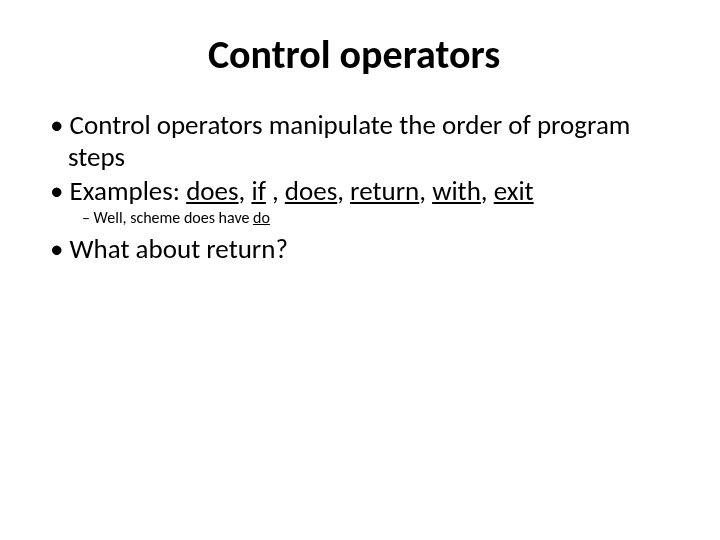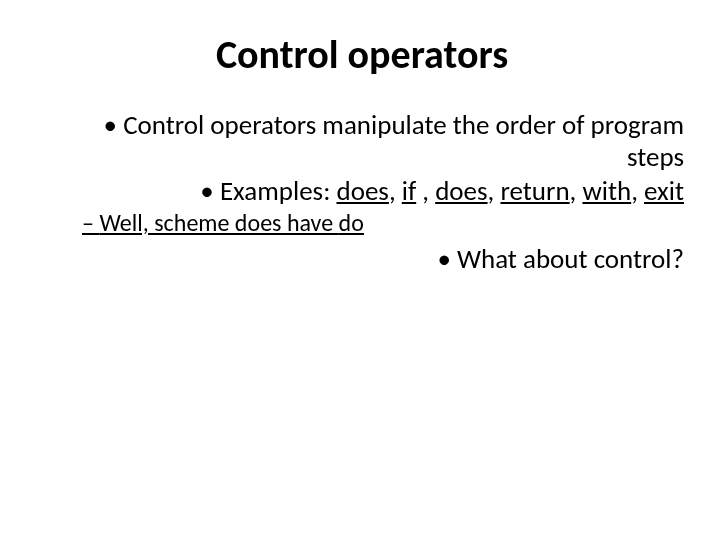--- a/index.html
+++ b/index.html
@@ -8,47 +8,45 @@
     width: 720px;
     height: 540px;
     background: #ffffff;
     font-family: Calibri, "Segoe UI", Arial, sans-serif;
     color: #000000;
   }
   .slide {
     width: 720px;
     height: 540px;
     box-sizing: border-box;
-    padding: 20px 36px 20px 40px;
+    padding: 20px 52px 20px 40px;
   }
   .title {
     text-align: center;
     font-weight: 700;
     font-size: 40px;
     margin: 10px 0 30px 0;
   }
   .body {
     font-size: 27px;
     line-height: 1.18;
   }
   .l1 {
     margin: 0 0 2px 0;
     padding-left: 28px;
     text-indent: -18px;
-    text-align: right;
   }
   .l1::before {
     content: "• ";
   }
   .l2 {
     margin: 2px 0 6px 0;
     padding-left: 60px;
     text-indent: -18px;
-    font-size: 24px;
-    text-decoration: underline;
+    font-size: 16px;
   }
   .l2::before {
     content: "– ";
   }
   .u {
     text-decoration: underline;
   }
 </style>
 </head>
 <body>
@@ -59,16 +57,16 @@
   <div class="body">
 
     <div class="l1">Control operators manipulate the order of program steps</div>
 
     <div class="l1"><span>Examples: </span><span class="u">does</span>, <span class="u">if</span> , <span class="u">does</span>, <span class="u">return</span>, <span class="u">with</span>, <span class="u">exit</span></div>
 
 
     <div class="l2"><span>Well, scheme does have </span><span class="u">do</span></div>
 
 
-    <div class="l1">What about control?</div>
+    <div class="l1">What about return?</div>
 
   </div>
 </div>
 
 </body></html>

